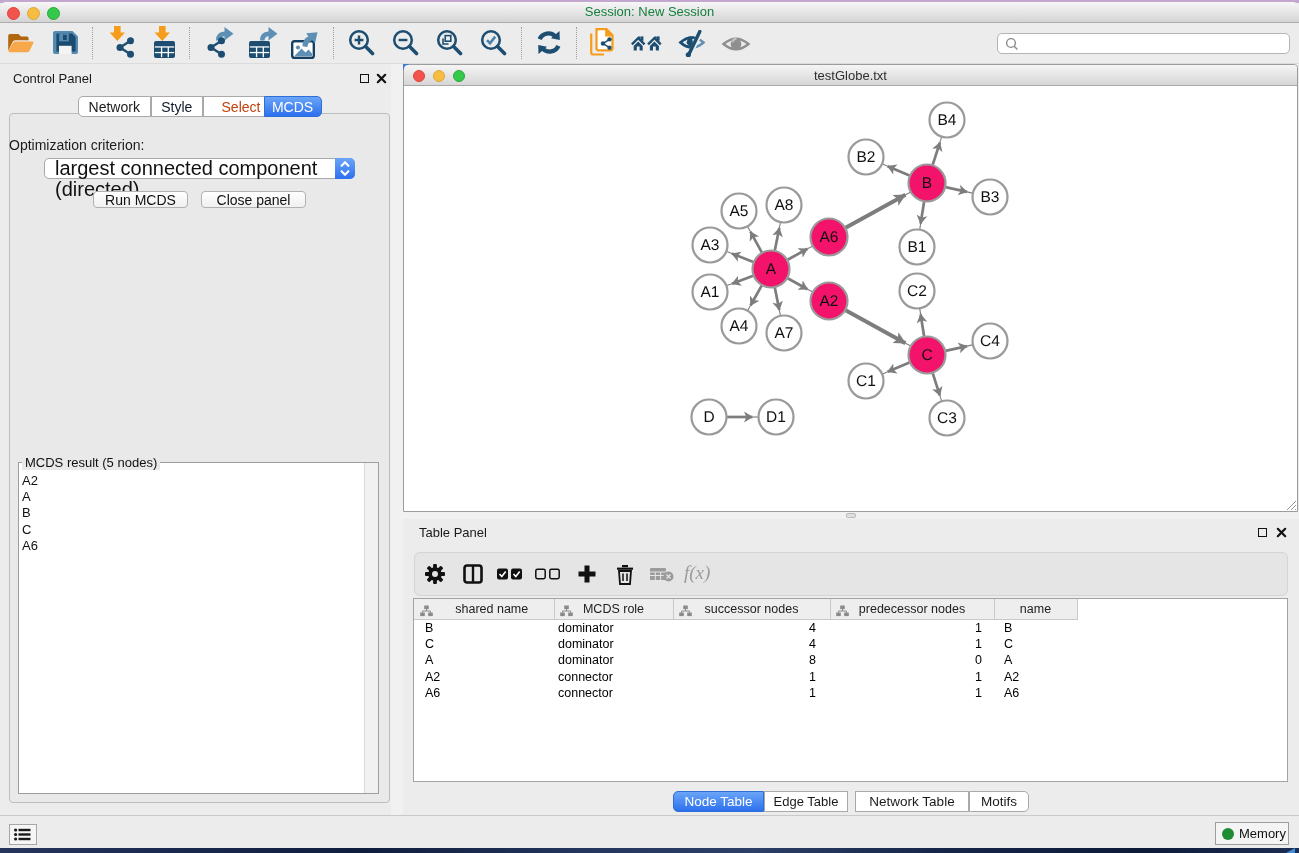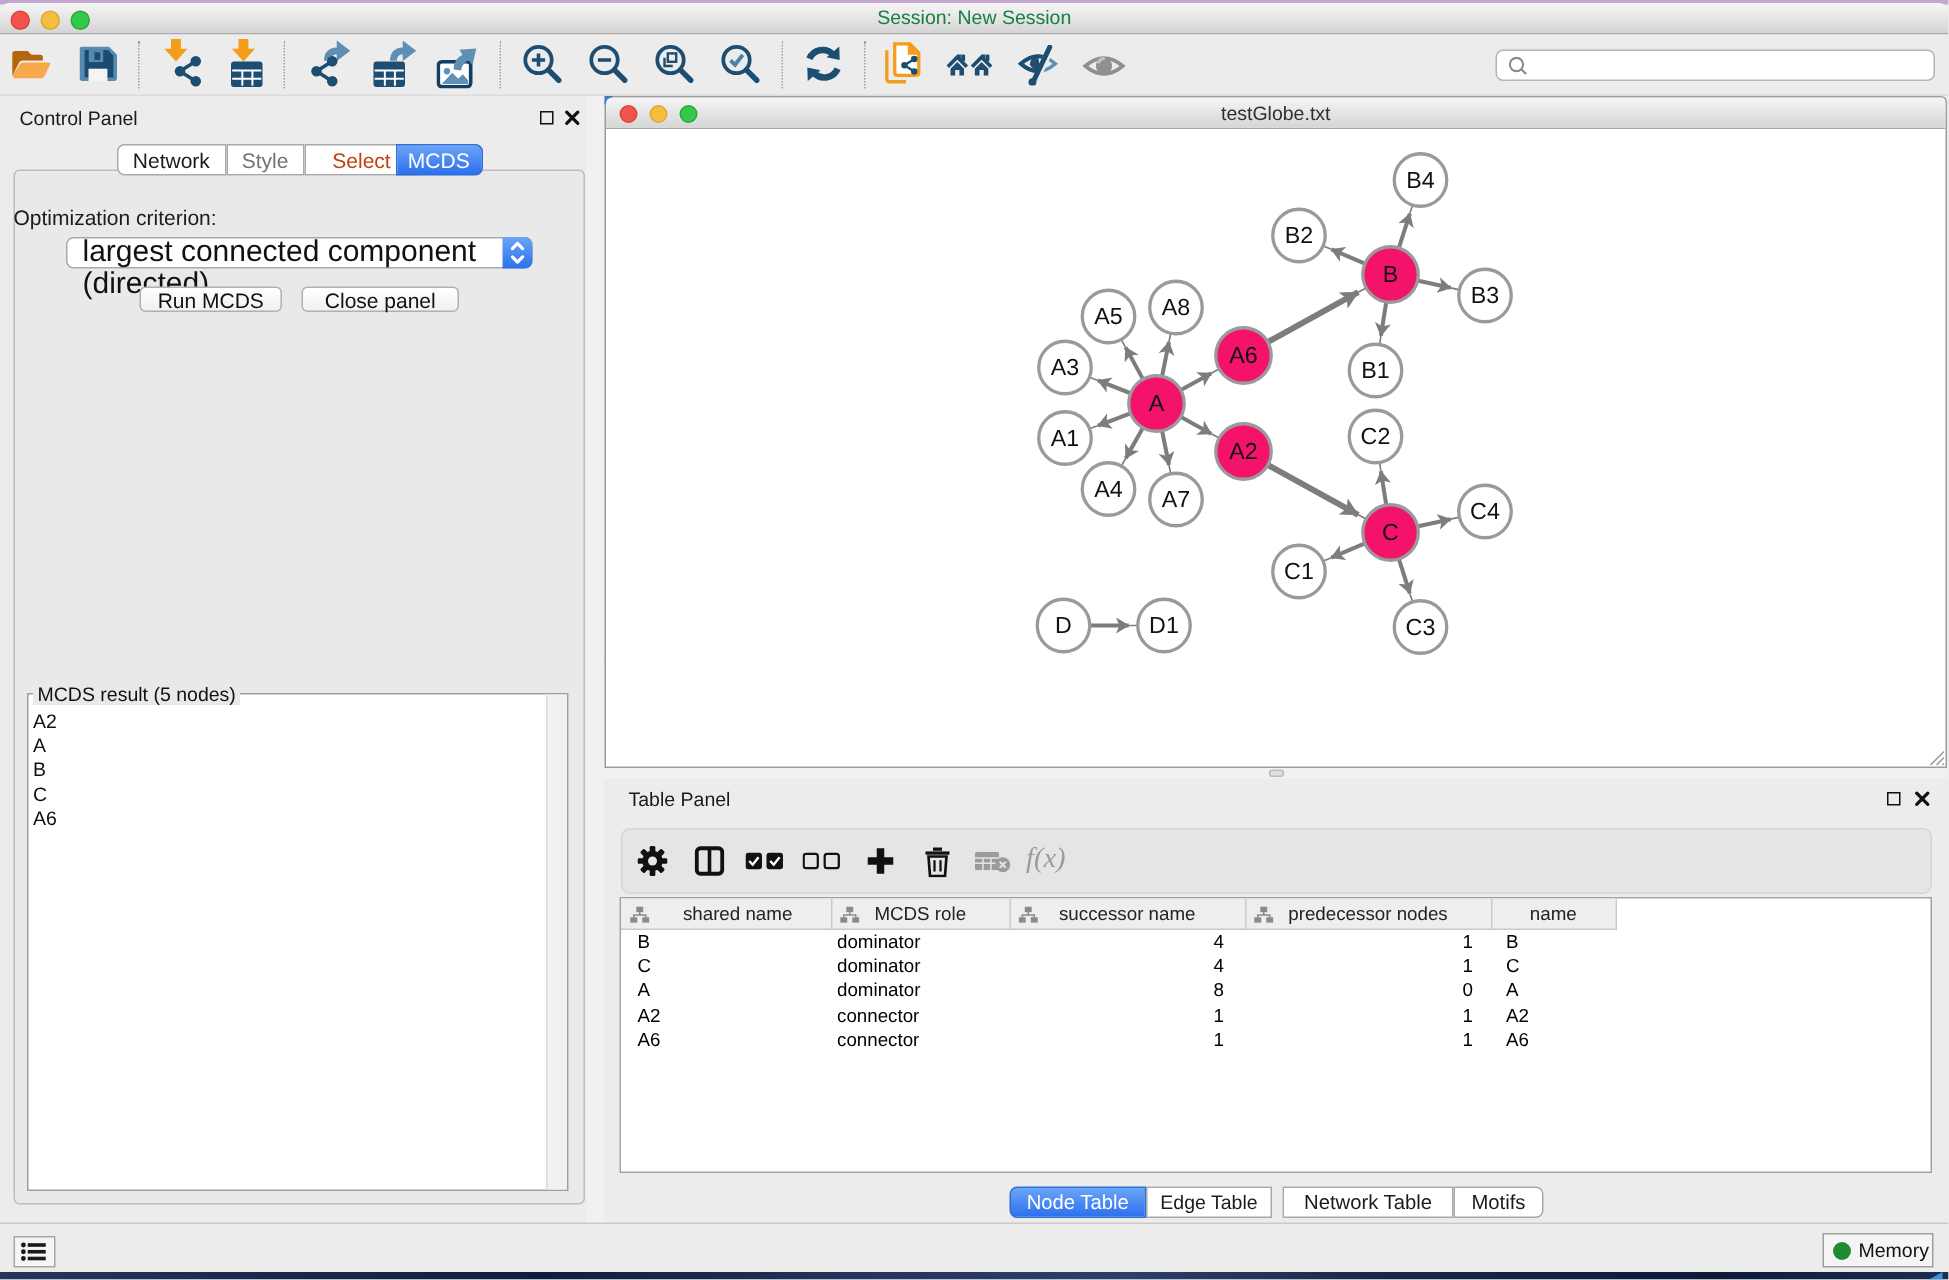--- a/index.html
+++ b/index.html
@@ -173,21 +173,21 @@
     <line x1="10.2" y1="10.2" x2="13.4" y2="13.4" stroke="#8a8a8a" stroke-width="1.4"></line>
   </svg>
 
 <div class="abs" style="left:13px;top:71px;font-size:13px;color:#1a1a1a">Control Panel</div>
 <div class="abs" style="left:360px;top:74px;width:9px;height:9px;border:1.5px solid #111"></div>
 <svg class="abs" style="left:376px;top:73px" width="11" height="11" viewBox="0 0 11 11">
     <path d="M1.8 1.8 L9.2 9.2 M9.2 1.8 L1.8 9.2" stroke="#111" stroke-width="2.2" stroke-linecap="round"></path>
   </svg>
 <div class="abs" style="left:9px;top:113px;width:381px;height:690px;background:#e9e9e9;border:1px solid #bdbdbd;border-radius:4px"></div>
 <div class="abs" style="left:78px;top:96px;width:72.5px;height:21px;border-radius:5px 0 0 5px;background:#fff;color:#1c1c1c;border:1px solid #a9a9a9;font-size:14px;text-align:center;line-height:20px">Network</div>
-<div class="abs" style="left:150.5px;top:96px;width:52.5px;height:21px;background:#fff;color:#737373;border:1px solid #a9a9a9;font-size:14px;text-align:center;line-height:20px">Style</div>
+<div class="abs" style="left:150.5px;top:96px;width:52.5px;height:21px;background:#fff;color:#0f172a;border:1px solid #a9a9a9;font-size:14px;text-align:center;line-height:20px">Style</div>
 <div class="abs" style="left:203px;top:96px;width:76px;height:21px;background:#fff;color:#c2410c;border:1px solid #a9a9a9;font-size:14px;text-align:center;line-height:20px">Select</div>
 <div class="abs" style="left:263.5px;top:96px;width:58px;height:21px;border-radius:0 5px 5px 0;background:linear-gradient(#6aa5f7,#2d70ee);color:#fff;border:1px solid #2d6ed8;font-size:14px;text-align:center;line-height:20px">MCDS</div>
 <div class="abs" style="left:9px;top:137px;width:381px;font-size:14px;color:#1c1c1c">Optimization criterion:</div>
 <div class="abs" style="left:44px;top:158px;width:311px;height:21px;background:#fff;border:1px solid #a9a9a9;border-radius:5px"></div>
 <div class="abs" style="left:55px;top:158px;width:280px;height:21px;line-height:21px;font-size:20px;color:#111">largest connected component (directed)</div>
 <div class="abs" style="left:335px;top:158px;width:20px;height:21px;background:linear-gradient(#6aa5f7,#2d70ee);border-radius:0 5px 5px 0"></div>
 <svg class="abs" style="left:337px;top:159px" width="16" height="19" viewBox="0 0 16 19">
     <g fill="none" stroke="#fff" stroke-width="2.1" stroke-linecap="round" stroke-linejoin="round">
       <path d="M4.6 6.8 L8 3.2 L11.4 6.8"></path>
       <path d="M4.6 12.2 L8 15.8 L11.4 12.2"></path>
@@ -396,21 +396,21 @@
     </svg></div>
 <div class="abs" style="left:554px;top:598.5px;width:119px;height:21px;line-height:21px;text-align:center;font-size:12.5px;color:#222">MCDS role</div>
 <div class="abs" style="left:679px;top:603px"><svg width="13" height="12" viewBox="0 0 13 12">
       <g fill="#8a8a8a">
         <rect x="4.2" y="0.5" width="4.6" height="3.6"></rect>
         <rect x="0.2" y="7.5" width="4.6" height="3.6"></rect>
         <rect x="8.2" y="7.5" width="4.6" height="3.6"></rect>
         <path d="M6.5 4 V6 M2.5 7.5 V6 H10.5 V7.5" stroke="#8a8a8a" stroke-width="1" fill="none"></path>
       </g>
     </svg></div>
-<div class="abs" style="left:673px;top:598.5px;width:157px;height:21px;line-height:21px;text-align:center;font-size:12.5px;color:#222">successor name</div>
+<div class="abs" style="left:673px;top:598.5px;width:157px;height:21px;line-height:21px;text-align:center;font-size:12.5px;color:#222">successor nodes</div>
 <div class="abs" style="left:836px;top:603px"><svg width="13" height="12" viewBox="0 0 13 12">
       <g fill="#8a8a8a">
         <rect x="4.2" y="0.5" width="4.6" height="3.6"></rect>
         <rect x="0.2" y="7.5" width="4.6" height="3.6"></rect>
         <rect x="8.2" y="7.5" width="4.6" height="3.6"></rect>
         <path d="M6.5 4 V6 M2.5 7.5 V6 H10.5 V7.5" stroke="#8a8a8a" stroke-width="1" fill="none"></path>
       </g>
     </svg></div>
 <div class="abs" style="left:830px;top:598.5px;width:164px;height:21px;line-height:21px;text-align:center;font-size:12.5px;color:#222">predecessor nodes</div>
 <div class="abs" style="left:994px;top:598.5px;width:83px;height:21px;line-height:21px;text-align:center;font-size:12.5px;color:#222">name</div>

